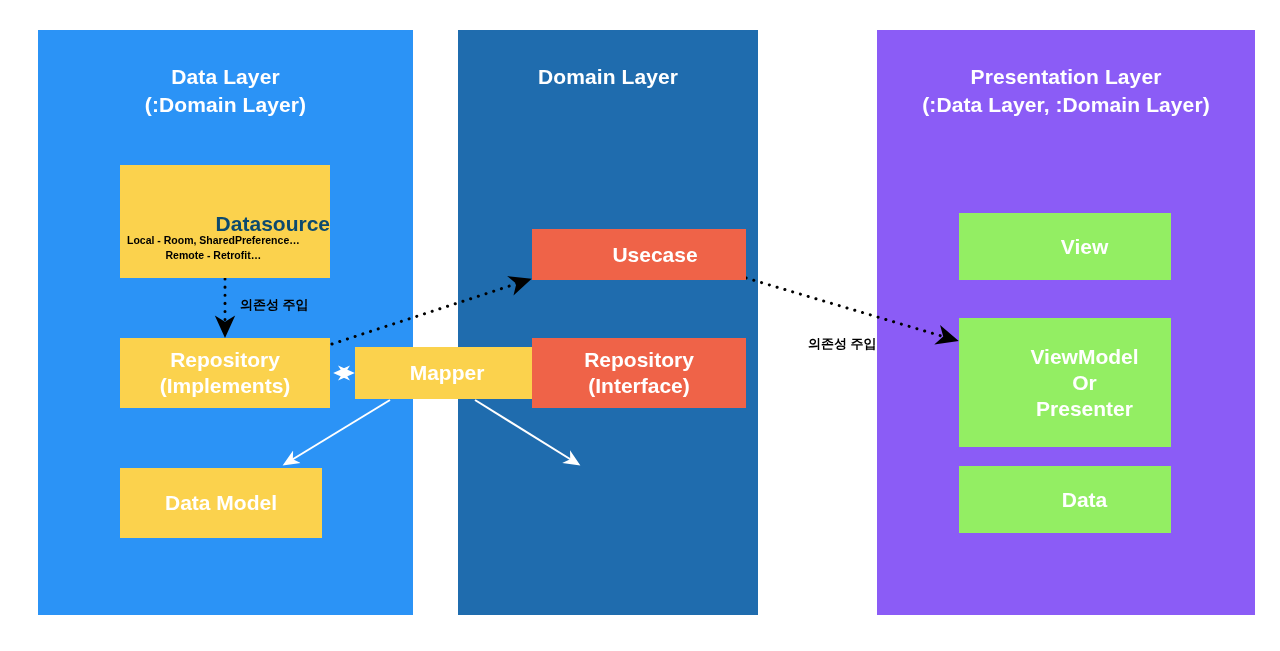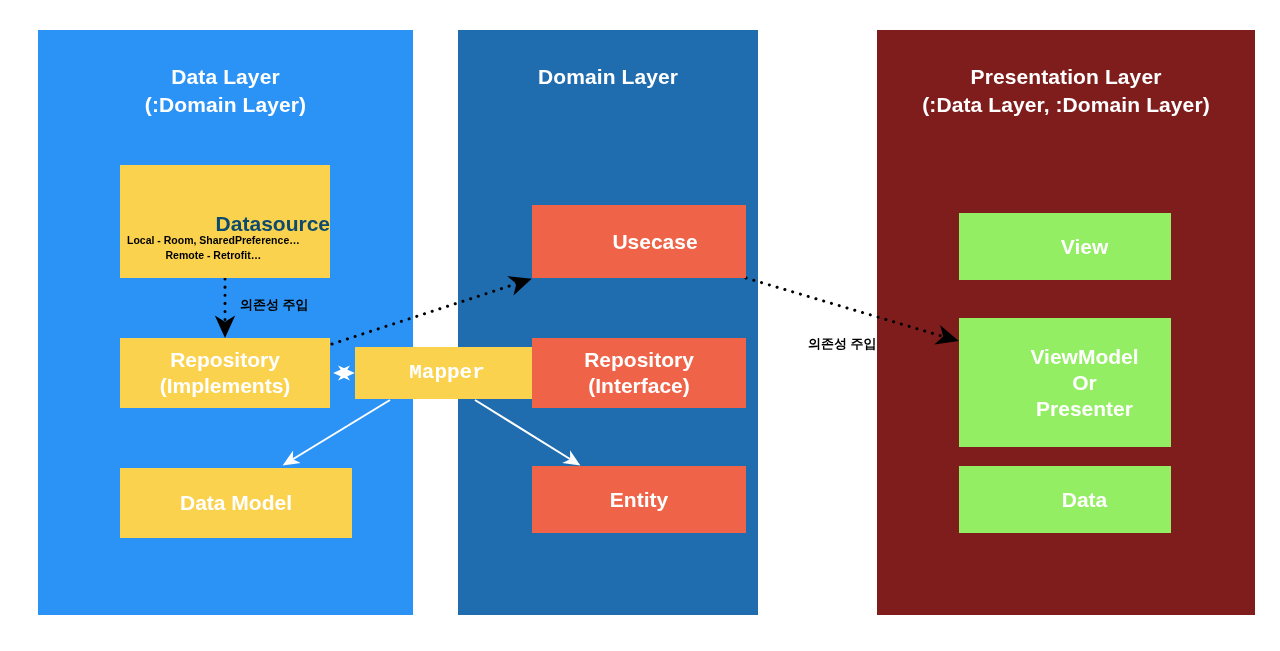--- a/index.html
+++ b/index.html
@@ -21,21 +21,21 @@
     border-radius: 6px;
   }
   .layer {
     position: absolute;
     top: 30px;
     height: 585px;
     box-sizing: border-box;
   }
   #layer-data   { left: 38px;  width: 375px; background: #2B93F6; }
   #layer-domain { left: 458px; width: 300px; background: #1F6CAE; }
-  #layer-pres   { left: 877px; width: 378px; background: #7f1d1d; }
+  #layer-pres   { left: 877px; width: 378px; background: #8b5cf6; }
 
   .layer-title {
     position: absolute;
     left: 0;
     right: 0;
     top: 33px;
     text-align: center;
     color: #ffffff;
     font-size: 21px;
     font-weight: bold;
@@ -159,40 +159,37 @@
     <div class="ds-title">Datasource</div>
     <div class="ds-sub">Local - Room, SharedPreference…
 Remote - Retrofit…</div>
   </div>
 
   <div class="node yellow" style="left:120px; top:338px; width:210px; height:70px;">
     <span>Repository
 (Implements)</span>
   </div>
 
-  <div class="node yellow" style="left:120px; top:468px; width:232px; height:70px;">
+  <div class="node yellow" style="left:120px; top:468px; width:202px; height:70px;">
     <span>Data Model</span>
   </div>
 
-  <div class="node yellow" style="left:355px; top:347px; width:184px; height:52px;font-family:Liberation Mono, monospace;">
+  <div class="node yellow" style="left:355px; top:347px; width:184px; height:52px;">
     <span>Mapper</span>
   </div>
 
-  <div class="node salmon" style="left:532px; top:205px; width:214px; height:73px;padding-left:32px;">
+  <div class="node salmon" style="left:532px; top:229px; width:214px; height:51px;padding-left:32px;">
     <span>Usecase</span>
   </div>
 
   <div class="node salmon" style="left:532px; top:338px; width:214px; height:70px;">
     <span>Repository
 (Interface)</span>
   </div>
 
-  <div class="node salmon" style="left:532px; top:466px; width:214px; height:67px;">
-    <span>Entity</span>
-  </div>
 
   <div class="node green" style="left:959px; top:213px; width:212px; height:67px;">
     <span>View</span>
   </div>
 
   <div class="node green" style="left:959px; top:318px; width:212px; height:129px;">
     <span>ViewModel
 Or
 Presenter</span>
   </div>

